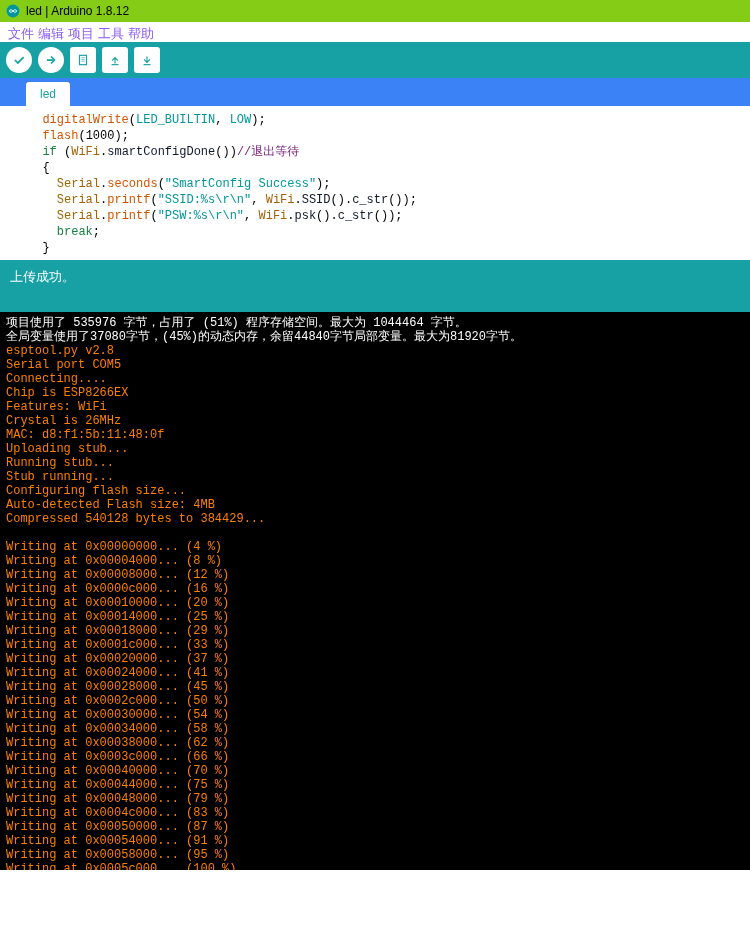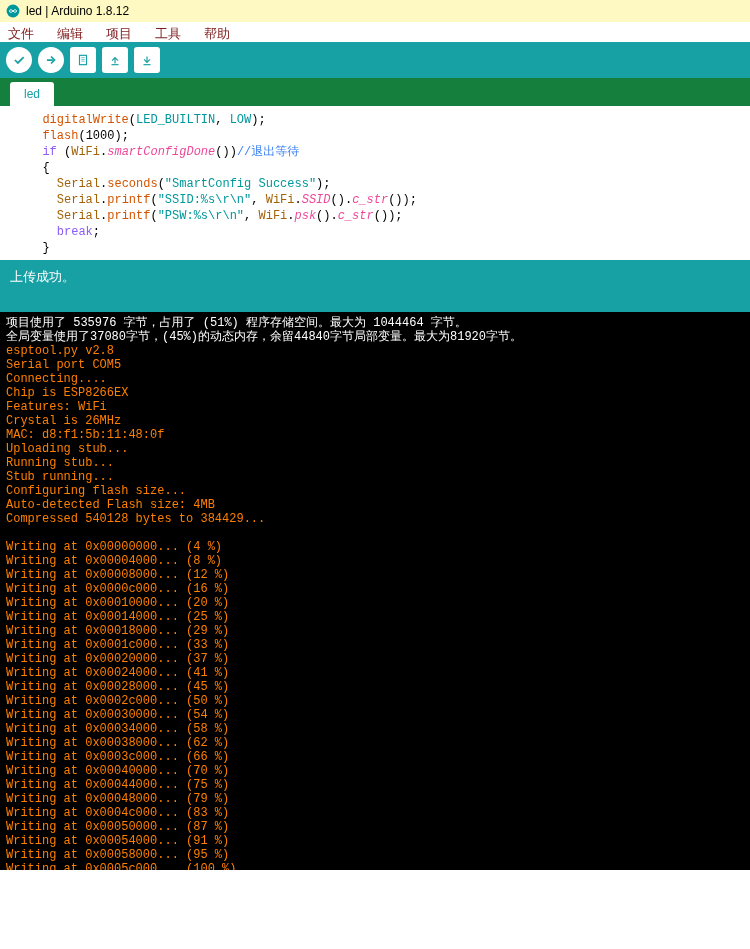--- a/index.html
+++ b/index.html
@@ -8,36 +8,36 @@
       font-size: 12px;
       background: #fff;
       width: 750px;
       height: 949px;
       overflow: hidden;
     }
     .titlebar {
       display: flex;
       align-items: center;
       padding: 3px 6px;
-      background: #fef9c3;
+      background: #84cc16;
       height: 22px;
     }
     .arduino-logo {
       width: 14px;
       height: 14px;
       margin-right: 6px;
     }
     .title-text { font-size: 12px; color: #000; }
     .menubar {
       display: flex;
-      gap: 23px;
+      gap: 4px;
       padding: 3px 8px;
       background: #fff;
       font-size: 13px;
-      color: #7f1d1d;
+      color: #8b5cf6;
       height: 20px;
     }
     .menu-item { cursor: pointer; }
     .toolbar {
       background: #17A1A5;
       padding: 4px 6px;
       display: flex;
       gap: 6px;
       align-items: center;
       height: 36px;
@@ -51,23 +51,23 @@
       align-items: center;
       justify-content: center;
       cursor: pointer;
     }
     .tool-btn.square {
       border-radius: 3px;
       background: #fff;
     }
     .tool-btn svg { width: 14px; height: 14px; }
     .tabbar {
-      background: #15803d;
-      display: flex;
-      padding-left: 10px;
+      background: #3b82f6;
+      display: flex;
+      padding-left: 26px;
       height: 28px;
       align-items: flex-end;
     }
     .tab {
       background: #fff;
       padding: 5px 14px;
       font-size: 12px;
       color: #17A1A5;
       border-top-left-radius: 3px;
       border-top-right-radius: 3px;
@@ -78,26 +78,26 @@
       padding: 6px 26px 6px 28px;
       font-family: Consolas, "Courier New", monospace;
       font-size: 12px;
       line-height: 16px;
       height: 154px;
       overflow: hidden;
       white-space: pre;
     }
     .kw { color: #a16207; }
     .fn { color: #d35400; }
-    .type { color: #8b5cf6; }
-    .method { color: #ec4899; font-style: italic; }
+    .type { color: #15803d; }
+    .method { color: #0f172a; }
     .str { color: #00979C; }
     .num { color: #000000; }
     .const { color: #00979C; }
-    .cm { color: #3b82f6; }
+    .cm { color: #701a75; }
     .status {
       background: #17A1A5;
       color: #fff;
       padding: 8px 10px;
       font-size: 13px;
       height: 52px;
     }
     .console {
       background: #000;
       color: #ff7f00;

